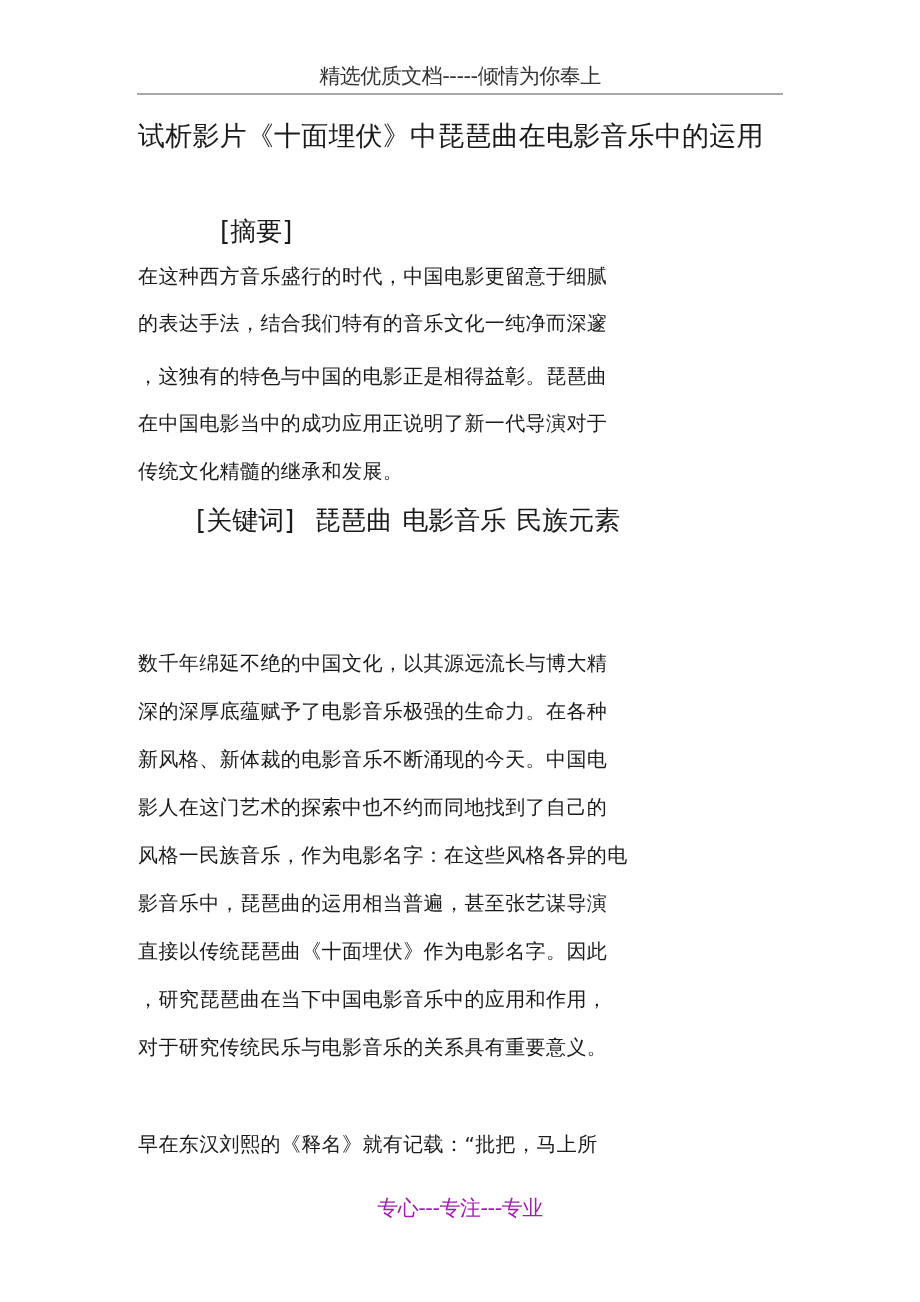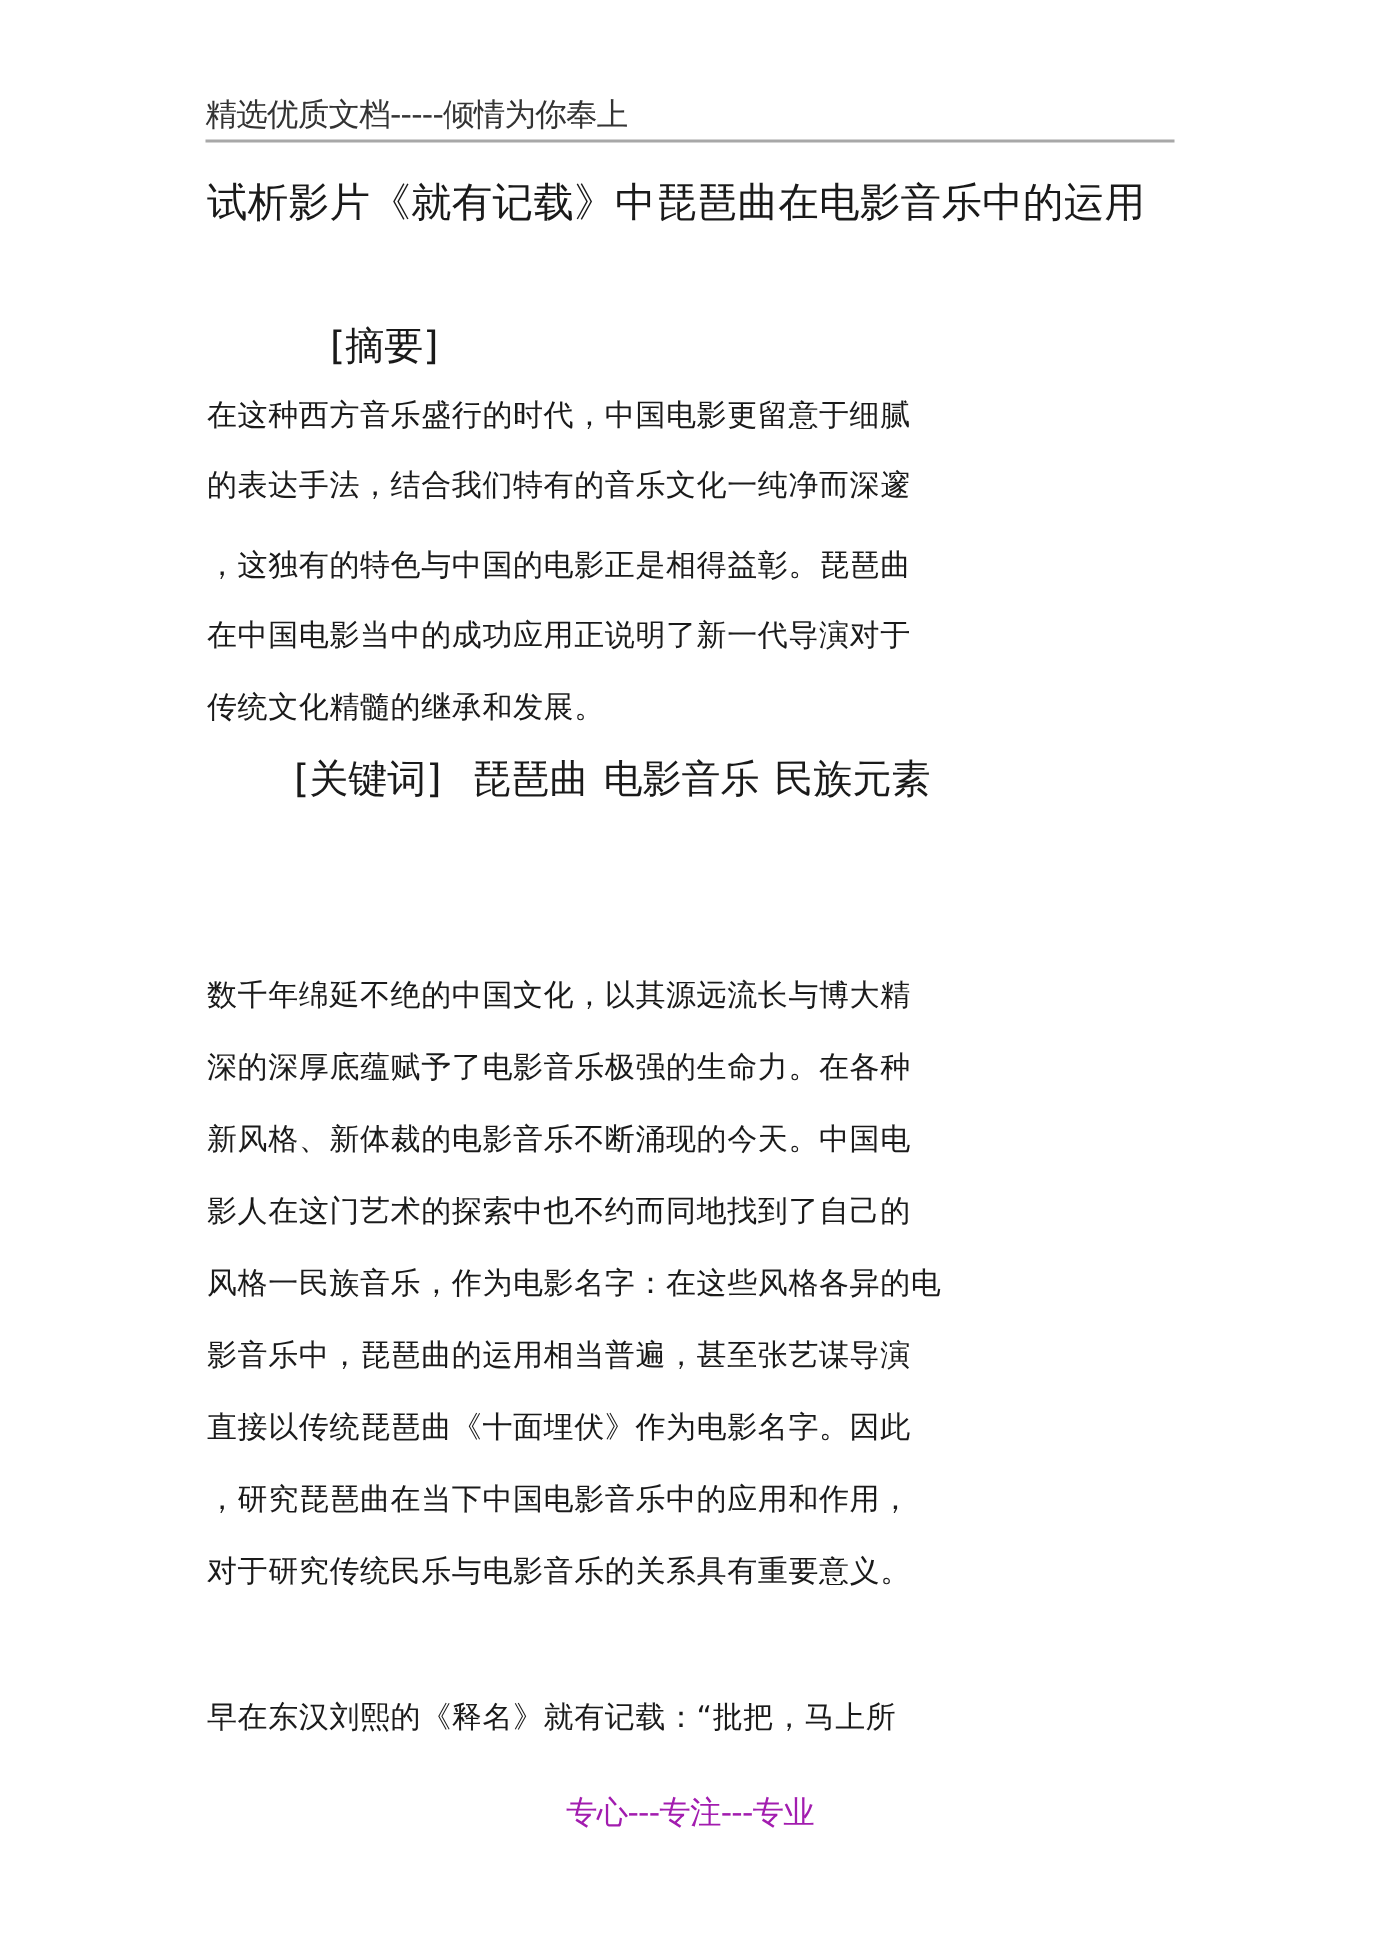--- a/index.html
+++ b/index.html
@@ -13,20 +13,21 @@
       position: relative;
       overflow: hidden;
       font-family: "DejaVu Sans", "Liberation Sans", sans-serif;
       color: #1a1a1a;
     }
     .page-header {
       position: absolute;
       left: 137px;
       width: 646px;
       top: 62px;
+      text-align: center;
       font-size: 21px;
       color: #333333;
       line-height: 28px;
       letter-spacing: -0.5px;
     }
     .header-rule {
       position: absolute;
       left: 137px;
       width: 646px;
       top: 93px;
@@ -79,21 +80,21 @@
       line-height: 28px;
       letter-spacing: -0.5px;
     }
   </style>
 </head>
 <body>
 
 <div class="page-header">精选优质文档-----倾情为你奉上</div>
 <div class="header-rule"></div>
 
-<div class="doc-title">试析影片《就有记载》中琵琶曲在电影音乐中的运用</div>
+<div class="doc-title">试析影片《十面埋伏》中琵琶曲在电影音乐中的运用</div>
 
 <div class="abstract-label">[摘要]</div>
 
 <div class="line" style="top:256px">在这种西方音乐盛行的时代，中国电影更留意于细腻</div>
 <div class="line" style="top:303px">的表达手法，结合我们特有的音乐文化一纯净而深邃</div>
 <div class="line" style="top:356px">，这独有的特色与中国的电影正是相得益彰。琵琶曲</div>
 <div class="line" style="top:403px">在中国电影当中的成功应用正说明了新一代导演对于</div>
 <div class="line" style="top:451px">传统文化精髓的继承和发展。</div>
 
 <div class="keywords">

